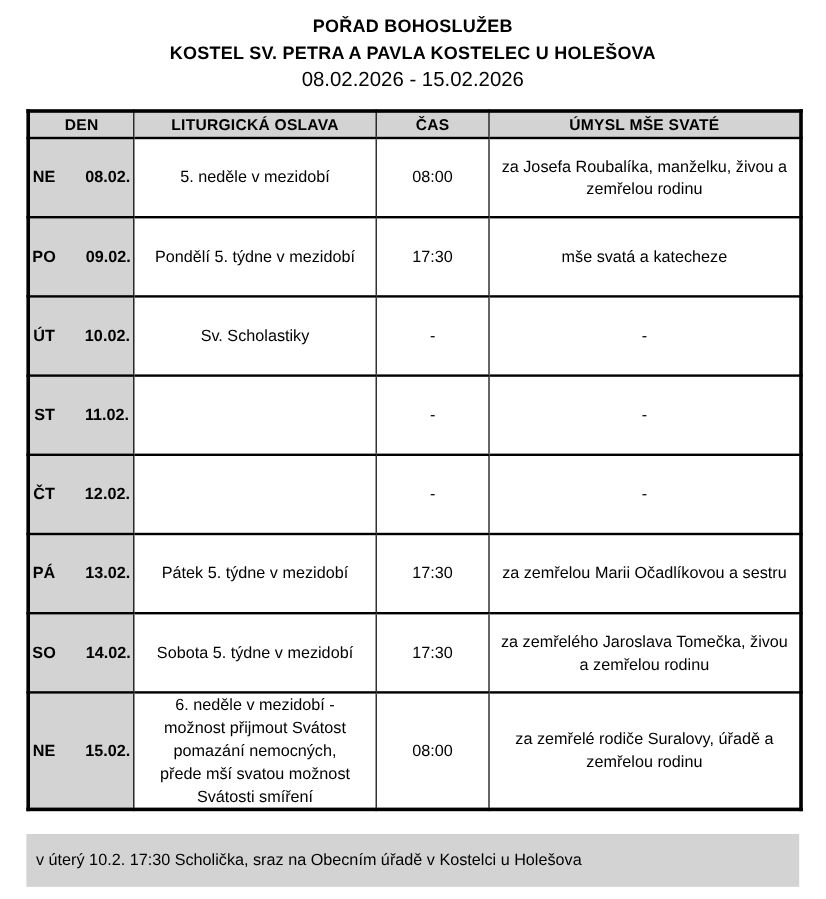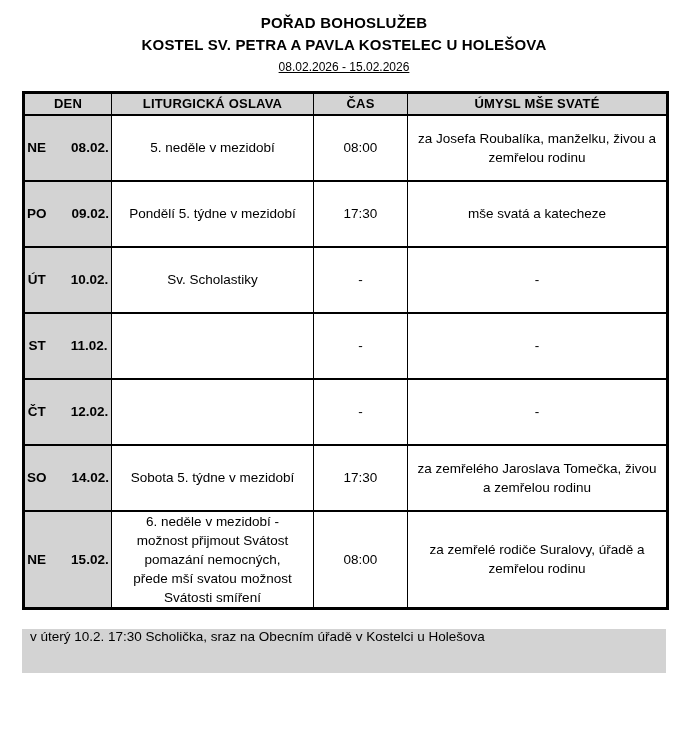--- a/index.html
+++ b/index.html
@@ -7,21 +7,21 @@
     --day-col-bg:#d3d3d3;
     --footer-bg:#d3d3d3;
     --border:#000000;
   }
   *{box-sizing:border-box;}
   body{margin:0;background:#ffffff;color:#000;font-family:"Liberation Sans",sans-serif;}
   .page{width:688px;height:749px;background:#ffffff;overflow:hidden;position:relative;}
 
   .titles{text-align:center;padding-top:12px;}
   .title-line{font-size:15px;font-weight:bold;line-height:22px;letter-spacing:.2px;}
-  .date-line{font-size:12px;line-height:22px;text-decoration:underline;}
+  .date-line{font-size:17px;line-height:22px;}
 
   table.schedule{
     border-collapse:collapse;table-layout:fixed;
     width:644px;margin:13px 0 0 22px;
     border:3px solid var(--border);
     padding-left:16px;
   }
   th{
     background:var(--header-bg);
     font-size:13px;font-weight:bold;height:22px;
@@ -37,21 +37,21 @@
   tbody tr{height:66px;}
   tbody tr.tall{height:86px;}
   td.day{background:var(--day-col-bg);font-weight:bold;}
   .day-inner{display:flex;justify-content:center;gap:25px;}
   td.celebration{padding:0 14px;margin-left:21px;}
   td.intention{padding:0 5px;}
 
   .footer-bar{
     width:644px;height:44px;margin:19px 0 0 22px;
     background:var(--footer-bg);
-    display:flex;
+    display:flex;align-items:center;
     padding-left:8px;font-size:13.5px;
   }
 </style>
 </head>
 <body>
 
 <div class="page">
 
   <div class="titles">
     <div class="title-line">POŘAD BOHOSLUŽEB</div>
@@ -126,20 +126,31 @@
             <span>12.02.</span>
           </div>
         </td>
         <td class="celebration"></td>
         <td class="time">-</td>
         <td class="intention">-</td>
       </tr>
       <tr>
         <td class="day">
           <div class="day-inner">
+            <span>PÁ</span>
+            <span>13.02.</span>
+          </div>
+        </td>
+        <td class="celebration">Pátek 5. týdne v mezidobí</td>
+        <td class="time">17:30</td>
+        <td class="intention">za zemřelou Marii Očadlíkovou a sestru</td>
+      </tr>
+      <tr>
+        <td class="day">
+          <div class="day-inner">
             <span>SO</span>
             <span>14.02.</span>
           </div>
         </td>
         <td class="celebration">Sobota 5. týdne v mezidobí</td>
         <td class="time">17:30</td>
         <td class="intention">za zemřelého Jaroslava Tomečka, živou a zemřelou rodinu</td>
       </tr>
       <tr class="tall">
         <td class="day">

